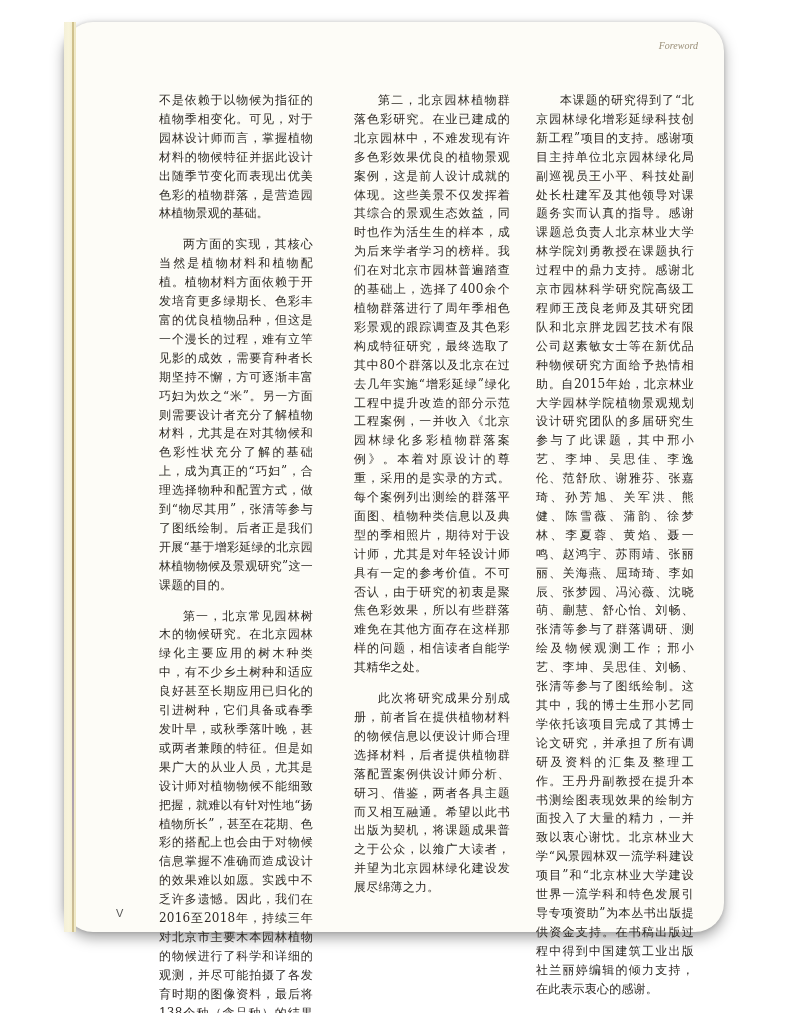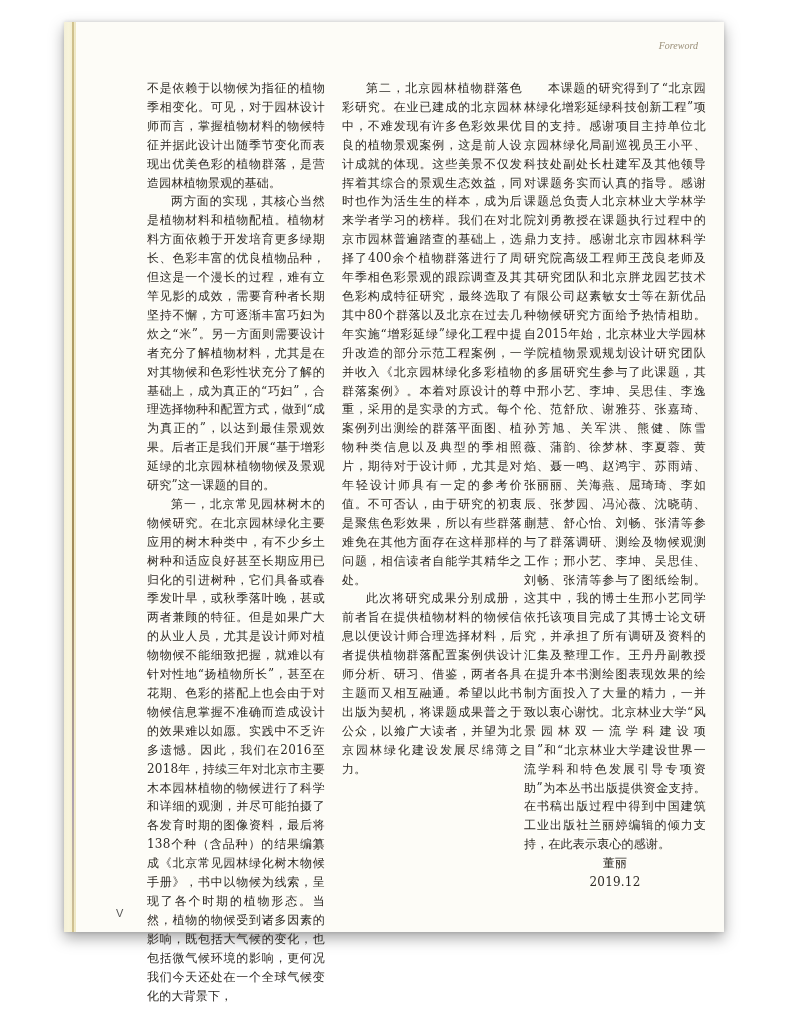--- a/index.html
+++ b/index.html
@@ -15,20 +15,21 @@
       font-family: "DejaVu Serif", "Liberation Serif", serif;
     }
     .page {
       position: absolute;
       left: 64px;
       top: 22px;
       width: 660px;
       height: 910px;
       background: #fdfcf7;
       box-shadow: 0 6px 14px rgba(0,0,0,0.35), 0 0 4px rgba(0,0,0,0.15);
+      border-radius: 29px;
     }
     .spine {
       position: absolute;
       left: 0;
       top: 0;
       width: 12px;
       height: 100%;
       background: linear-gradient(90deg, #f4f0d8 0%, #f8f4dc 40%, #eee7c2 100%);
     }
     .spine-line {
@@ -56,21 +57,21 @@
       line-height: 18.9px;
       color: #2e2a25;
       text-align: justify;
       text-justify: inter-character;
       letter-spacing: 0.2px;
     }
     .col-1 { left: 83px; width: 178px; }
     .col-2 { left: 278px; width: 180px; }
     .col-3 { left: 460px; width: 182px; }
     .col p {
-      margin: 0;
+      margin: 12px;
       text-indent: 2em;
     }
     .col p.cont {
       text-indent: 0;
     }
     .signature {
       text-align: center;
       text-indent: 0 !important;
     }
     .page-number {
@@ -87,21 +88,21 @@
 
 <div class="page">
   <div class="spine">
     <div class="spine-line"></div>
   </div>
 
   <div class="running-head">Foreword</div>
 
   <div class="col col-1">
     <p class="cont">不是依赖于以物候为指征的植物季相变化。可见，对于园林设计师而言，掌握植物材料的物候特征并据此设计出随季节变化而表现出优美色彩的植物群落，是营造园林植物景观的基础。</p>
-    <p>两方面的实现，其核心当然是植物材料和植物配植。植物材料方面依赖于开发培育更多绿期长、色彩丰富的优良植物品种，但这是一个漫长的过程，难有立竿见影的成效，需要育种者长期坚持不懈，方可逐渐丰富巧妇为炊之“米”。另一方面则需要设计者充分了解植物材料，尤其是在对其物候和色彩性状充分了解的基础上，成为真正的“巧妇”，合理选择物种和配置方式，做到“成为真正的”，以达到最佳景观效果。后者正是我们开展“基于增彩延绿的北京园林植物物候及景观研究”这一课题的目的。</p>
+    <p>两方面的实现，其核心当然是植物材料和植物配植。植物材料方面依赖于开发培育更多绿期长、色彩丰富的优良植物品种，但这是一个漫长的过程，难有立竿见影的成效，需要育种者长期坚持不懈，方可逐渐丰富巧妇为炊之“米”。另一方面则需要设计者充分了解植物材料，尤其是在对其物候和色彩性状充分了解的基础上，成为真正的“巧妇”，合理选择物种和配置方式，做到“物尽其用”，张清等参与了图纸绘制。后者正是我们开展“基于增彩延绿的北京园林植物物候及景观研究”这一课题的目的。</p>
     <p>第一，北京常见园林树木的物候研究。在北京园林绿化主要应用的树木种类中，有不少乡土树种和适应良好甚至长期应用已归化的引进树种，它们具备或春季发叶早，或秋季落叶晚，甚或两者兼顾的特征。但是如果广大的从业人员，尤其是设计师对植物物候不能细致把握，就难以有针对性地“扬植物所长”，甚至在花期、色彩的搭配上也会由于对物候信息掌握不准确而造成设计的效果难以如愿。实践中不乏许多遗憾。因此，我们在2016至2018年，持续三年对北京市主要木本园林植物的物候进行了科学和详细的观测，并尽可能拍摄了各发育时期的图像资料，最后将138个种（含品种）的结果编纂成《北京常见园林绿化树木物候手册》，书中以物候为线索，呈现了各个时期的植物形态。当然，植物的物候受到诸多因素的影响，既包括大气候的变化，也包括微气候环境的影响，更何况我们今天还处在一个全球气候变化的大背景下，</p>
   </div>
 
   <div class="col col-2">
     <p>第二，北京园林植物群落色彩研究。在业已建成的北京园林中，不难发现有许多色彩效果优良的植物景观案例，这是前人设计成就的体现。这些美景不仅发挥着其综合的景观生态效益，同时也作为活生生的样本，成为后来学者学习的榜样。我们在对北京市园林普遍踏查的基础上，选择了400余个植物群落进行了周年季相色彩景观的跟踪调查及其色彩构成特征研究，最终选取了其中80个群落以及北京在过去几年实施“增彩延绿”绿化工程中提升改造的部分示范工程案例，一并收入《北京园林绿化多彩植物群落案例》。本着对原设计的尊重，采用的是实录的方式。每个案例列出测绘的群落平面图、植物种类信息以及典型的季相照片，期待对于设计师，尤其是对年轻设计师具有一定的参考价值。不可否认，由于研究的初衷是聚焦色彩效果，所以有些群落难免在其他方面存在这样那样的问题，相信读者自能学其精华之处。</p>
     <p>此次将研究成果分别成册，前者旨在提供植物材料的物候信息以便设计师合理选择材料，后者提供植物群落配置案例供设计师分析、研习、借鉴，两者各具主题而又相互融通。希望以此书出版为契机，将课题成果普之于公众，以飨广大读者，并望为北京园林绿化建设发展尽绵薄之力。</p>
   </div>
 
   <div class="col col-3">
     <p>本课题的研究得到了“北京园林绿化增彩延绿科技创新工程”项目的支持。感谢项目主持单位北京园林绿化局副巡视员王小平、科技处副处长杜建军及其他领导对课题务实而认真的指导。感谢课题总负责人北京林业大学林学院刘勇教授在课题执行过程中的鼎力支持。感谢北京市园林科学研究院高级工程师王茂良老师及其研究团队和北京胖龙园艺技术有限公司赵素敏女士等在新优品种物候研究方面给予热情相助。自2015年始，北京林业大学园林学院植物景观规划设计研究团队的多届研究生参与了此课题，其中邢小艺、李坤、吴思佳、李逸伦、范舒欣、谢雅芬、张嘉琦、孙芳旭、关军洪、熊健、陈雪薇、蒲韵、徐梦林、李夏蓉、黄焰、聂一鸣、赵鸿宇、苏雨靖、张丽丽、关海燕、屈琦琦、李如辰、张梦园、冯沁薇、沈晓萌、蒯慧、舒心怡、刘畅、张清等参与了群落调研、测绘及物候观测工作；邢小艺、李坤、吴思佳、刘畅、张清等参与了图纸绘制。这其中，我的博士生邢小艺同学依托该项目完成了其博士论文研究，并承担了所有调研及资料的汇集及整理工作。王丹丹副教授在提升本书测绘图表现效果的绘制方面投入了大量的精力，一并致以衷心谢忱。北京林业大学“风景园林双一流学科建设项目”和“北京林业大学建设世界一流学科和特色发展引导专项资助”为本丛书出版提供资金支持。在书稿出版过程中得到中国建筑工业出版社兰丽婷编辑的倾力支持，在此表示衷心的感谢。</p>

